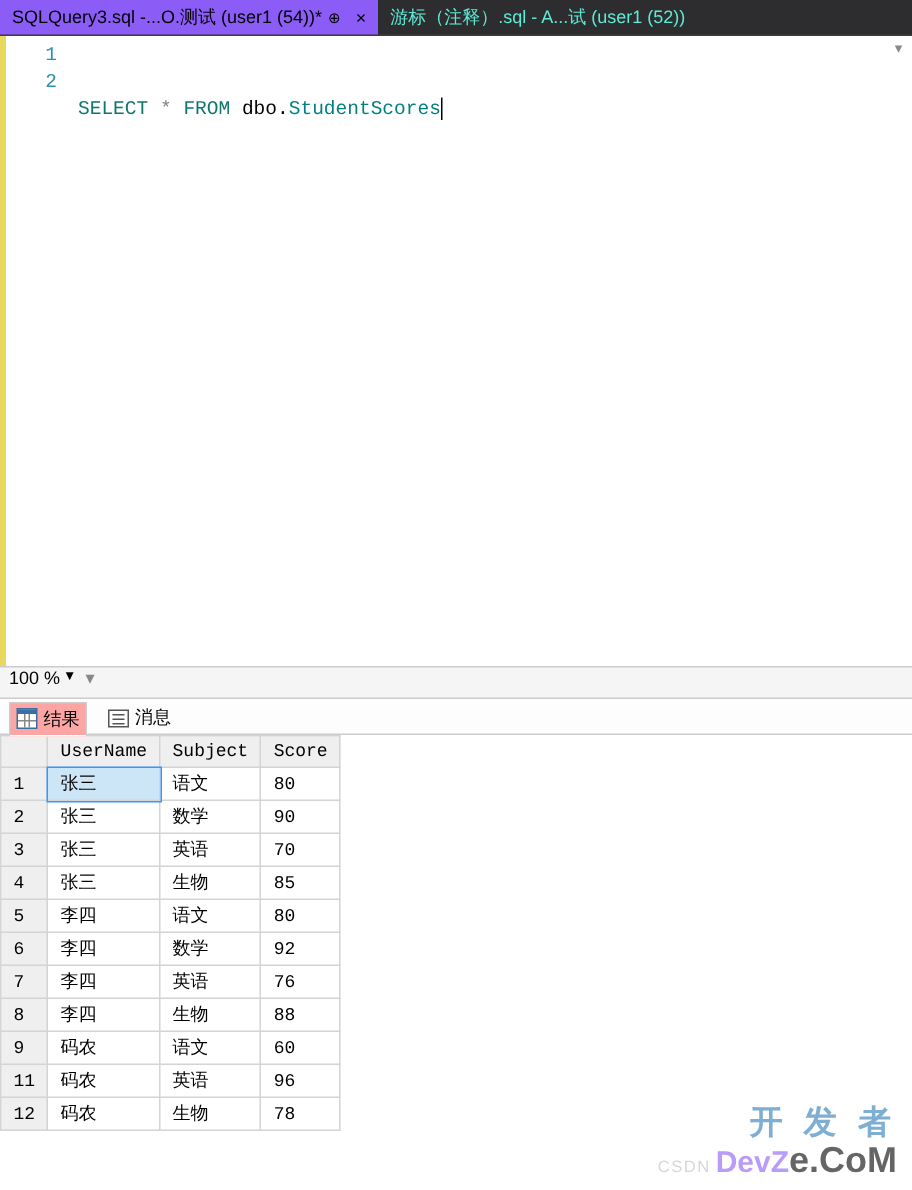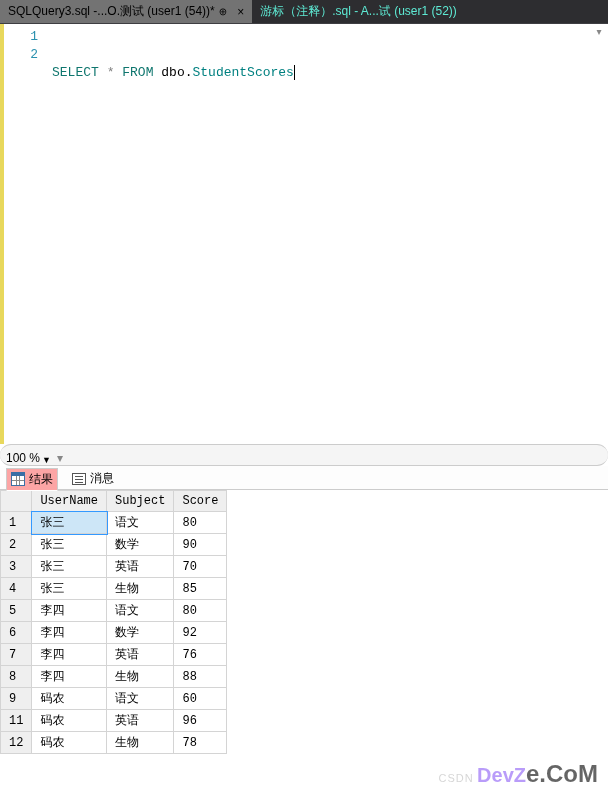--- a/index.html
+++ b/index.html
@@ -22,21 +22,21 @@
       display: flex;
       align-items: center;
       padding: 0 8px;
       height: 100%;
       color: #5eead4;
       font-size: 12px;
       cursor: pointer;
       white-space: nowrap;
     }
     .tab.active {
-      background: #737373;
+      background: #8b5cf6;
       color: #000;
     }
     .tab-pin { margin: 0 4px; font-size: 10px; }
     .tab-close { margin-left: 6px; font-size: 12px; }
     .editor-wrap {
       display: flex;
       height: 420px;
       background: #fff;
       border-left: 4px solid #e8d85c;
     }
@@ -74,28 +74,27 @@
       top: 26px;
       right: 2px;
       width: 14px;
       height: 14px;
       color: #888;
       font-size: 10px;
       text-align: center;
     }
     .zoom-bar {
       display: flex;
-      align-items: flex-end;
+      align-items: flex-start;
       height: 22px;
       border-top: 1px solid #ccc;
       border-bottom: 1px solid #ccc;
       padding: 0 6px;
       font-size: 12px;
       background: #f5f5f5;
-      border-radius: 11px;
     }
     .zoom-bar .divider { margin: 0 6px; color: #888; }
     .zoom-bar .dd { font-size: 9px; margin-left: 2px; }
     .result-tabs {
       display: flex;
       align-items: center;
       height: 24px;
       padding: 2px 6px 0 6px;
       gap: 10px;
       border-bottom: 1px solid #ccc;
@@ -294,17 +293,18 @@
           <td class="rowhead">12</td>
           <td>码农</td>
           <td>生物</td>
           <td>78</td>
         </tr>
       </tbody>
   </table>
 </div>
 
 <div class="watermark">
+  <div class="cn">开 发 者</div>
   <div>
     <span class="csdn">CSDN</span>
     <span class="en1">DevZ</span><span class="en2">e.CoM</span>
   </div>
 </div>
 
 </body></html>

